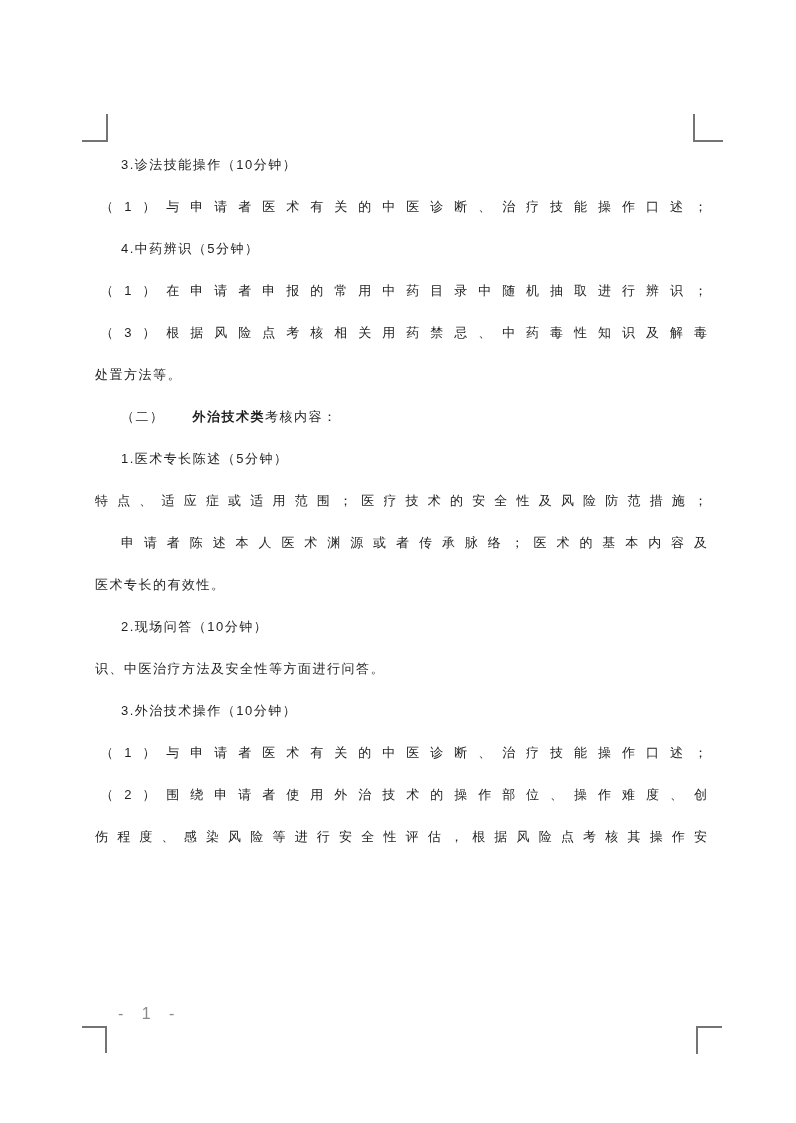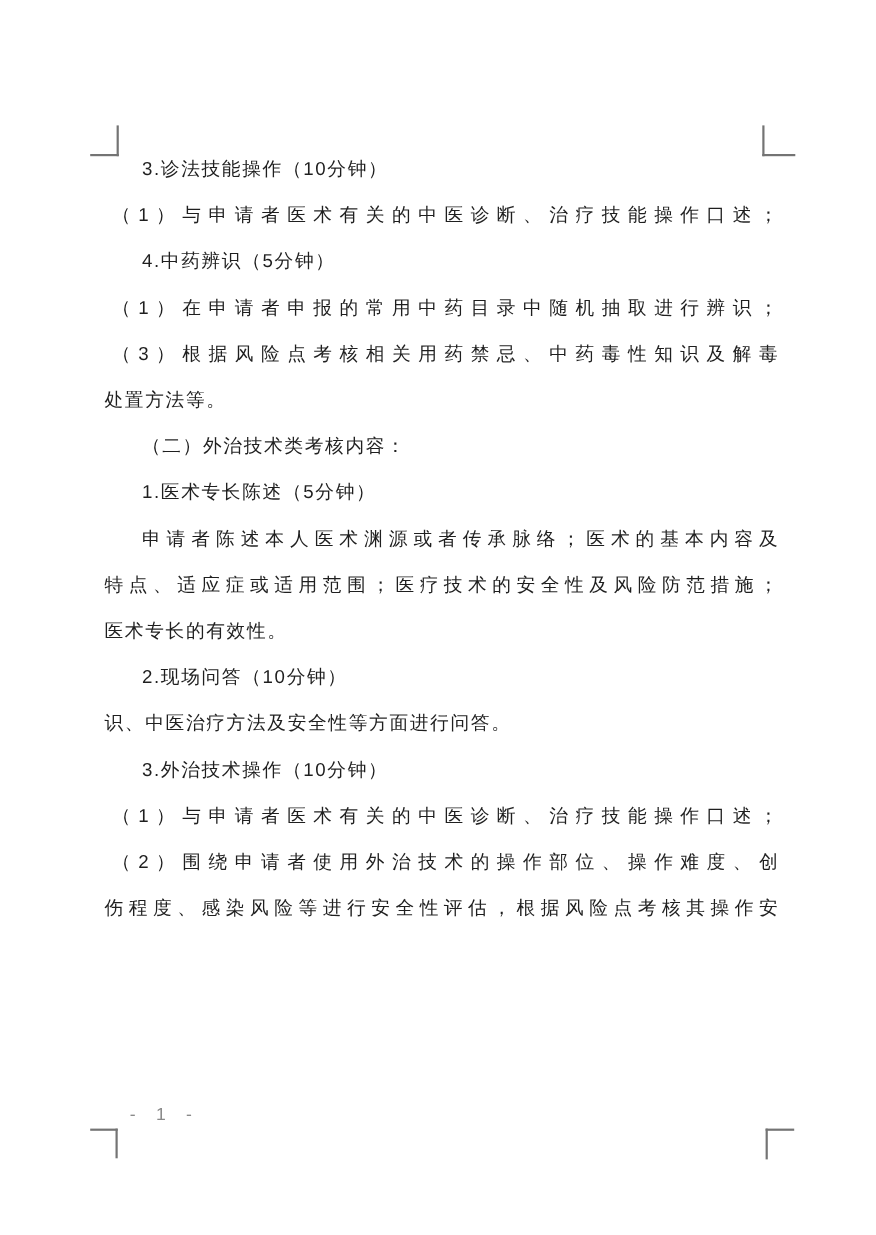--- a/index.html
+++ b/index.html
@@ -16,37 +16,37 @@
   
   .corner { position: absolute; }
   .corner.tl { left: 82px;  top: 114px;  width: 24px; height: 26px; border-right: 2px solid #747474; border-bottom: 2px solid #747474; }
   .corner.tr { left: 693px; top: 114px;  width: 28px; height: 26px; border-left: 2px solid #747474;  border-bottom: 2px solid #747474; }
   .corner.bl { left: 82px;  top: 1026px; width: 23px; height: 25px; border-right: 2px solid #747474; border-top: 2px solid #747474; }
   .corner.br { left: 696px; top: 1026px; width: 24px; height: 26px; border-left: 2px solid #747474;  border-top: 2px solid #747474; }
 
   
   .textblock {
     position: absolute;
-    left: 95px; top: 133px;
+    left: 95px; top: 144px;
     width: 612px;
-    font-size: 17px;
+    font-size: 13px;
     line-height: 42px;
     letter-spacing: 1.5px;
   }
   .ln { white-space: nowrap; }
   .ln.i2 { text-indent: 2em; }    
   .ln.ip { text-indent: 0.4em; }  
   .ln.i0 { text-indent: 0; }      
   .ln.fill {
     white-space: normal;
     letter-spacing: 0;
     text-align: justify;
     text-align-last: justify;
   }
-  .bold { font-weight: 400; }
+  .bold { font-weight: 700; margin-left: 28px; }
 
   .pagenum {
     position: absolute;
     left: 118px; top: 1004px;
     font-size: 16px;
     line-height: 20px;
     color: #8a8a8a;
     letter-spacing: 7px;
     white-space: nowrap;
   }
@@ -65,22 +65,22 @@
     <div class="ln i2">3.诊法技能操作（10分钟）</div>
     <div class="ln ip fill">（1）与申请者医术有关的中医诊断、治疗技能操作口述；</div>
     <div class="ln i2">4.中药辨识（5分钟）</div>
     <div class="ln ip fill">（1）在申请者申报的常用中药目录中随机抽取进行辨识；</div>
     <div class="ln ip fill">（3）根据风险点考核相关用药禁忌、中药毒性知识及解毒</div>
     <div class="ln i0">处置方法等。</div>
 
     <div class="ln i2"><span>（二）</span><span class="bold">外治技术类</span><span>考核内容：</span></div>
 
     <div class="ln i2">1.医术专长陈述（5分钟）</div>
+    <div class="ln i0 fill">特点、适应症或适用范围；医疗技术的安全性及风险防范措施；</div>
     <div class="ln i2 fill">申请者陈述本人医术渊源或者传承脉络；医术的基本内容及</div>
-    <div class="ln i0 fill">特点、适应症或适用范围；医疗技术的安全性及风险防范措施；</div>
     <div class="ln i0">医术专长的有效性。</div>
     <div class="ln i2">2.现场问答（10分钟）</div>
     <div class="ln i0">识、中医治疗方法及安全性等方面进行问答。</div>
     <div class="ln i2">3.外治技术操作（10分钟）</div>
     <div class="ln ip fill">（1）与申请者医术有关的中医诊断、治疗技能操作口述；</div>
     <div class="ln ip fill">（2）围绕申请者使用外治技术的操作部位、操作难度、创</div>
     <div class="ln i0 fill">伤程度、感染风险等进行安全性评估，根据风险点考核其操作安</div>
   </div>
 
   <div class="pagenum">- 1 -</div>

